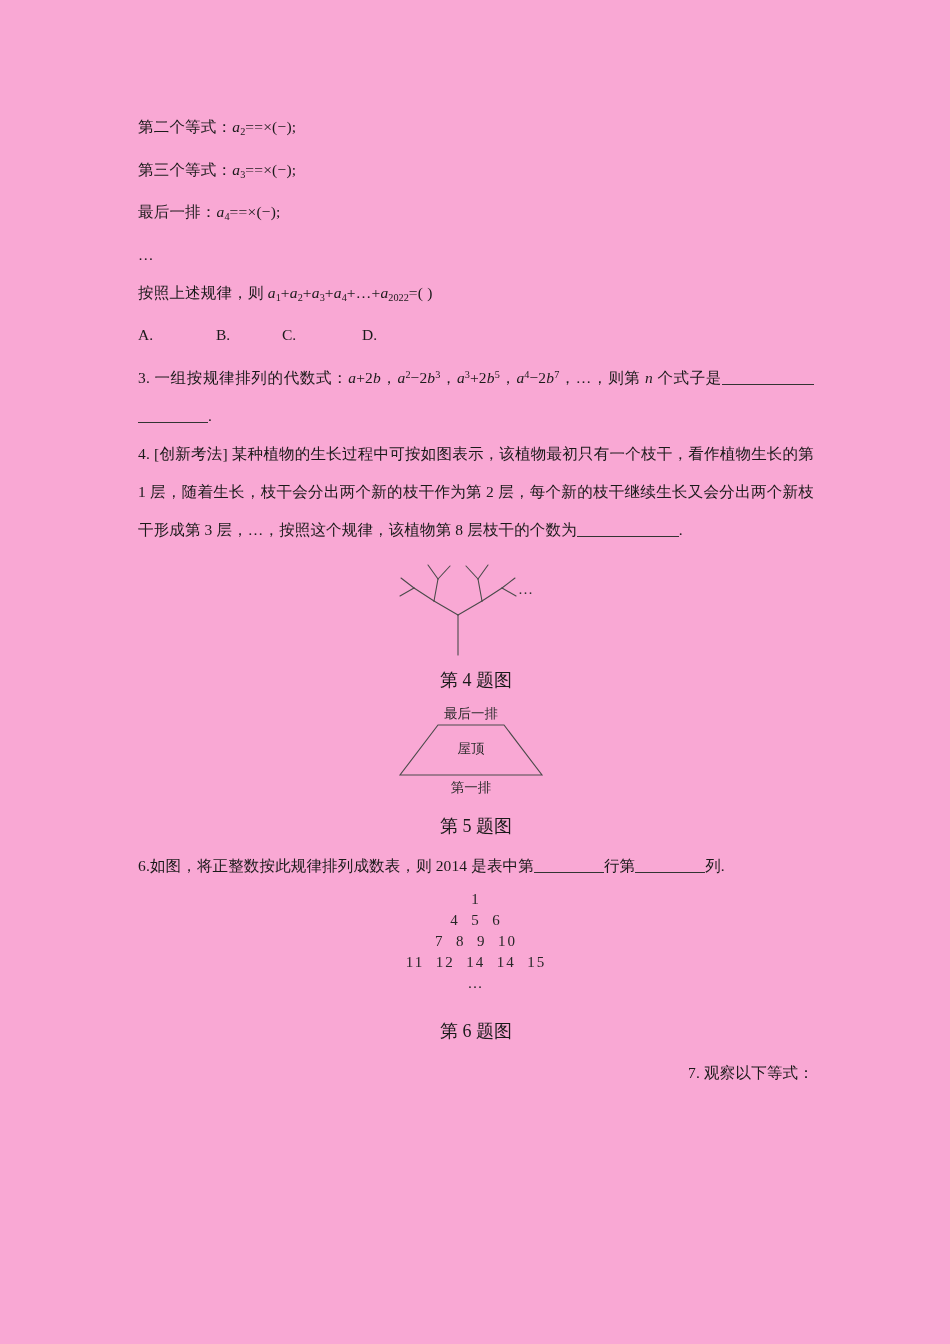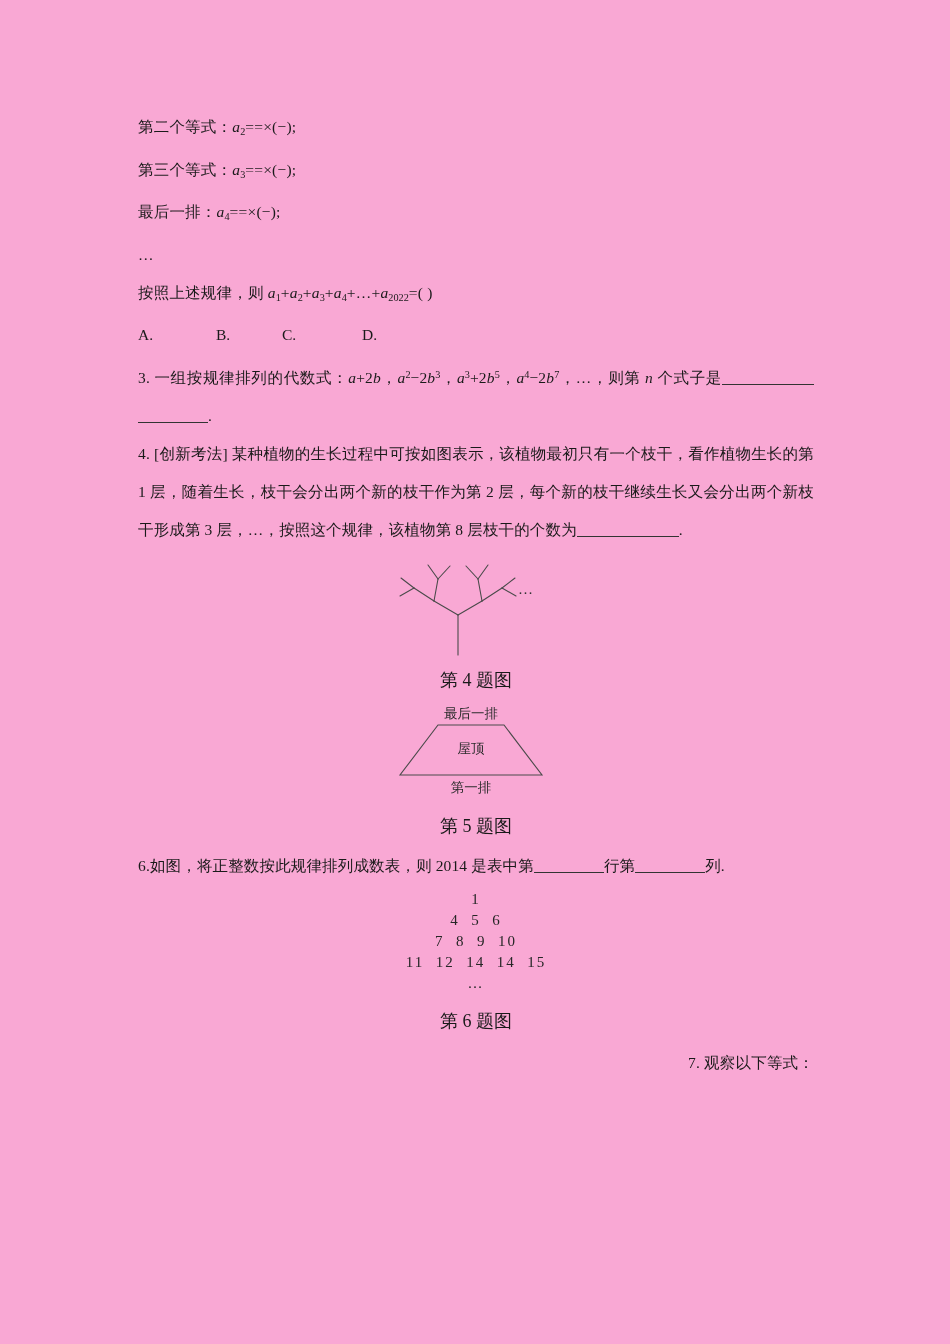--- a/index.html
+++ b/index.html
@@ -219,21 +219,21 @@
     </div>
 
     <div class="pyramid" style="margin-top:4px;">
       <div class="prow"><span>1</span></div>
       <div class="prow"><span>4</span>&nbsp; <span>5</span>&nbsp; <span>6</span></div>
       <div class="prow"><span>7</span>&nbsp; <span>8</span>&nbsp; <span>9</span>&nbsp; <span>10</span></div>
       <div class="prow"><span>11</span>&nbsp; <span>12</span>&nbsp; <span>14</span>&nbsp; <span>14</span>&nbsp; <span>15</span></div>
       <div class="prow dots-inline">…</div>
     </div>
 
-    <div class="fig-caption" style="margin-top:12px;">第 6 题图</div>
+    <div class="fig-caption" style="margin-top:22px;">第 6 题图</div>
 
     <div class="line" style="margin-top:8px;text-align:right;">
       <span>7.</span>
       <span>观察以下等式：</span>
     </div>
 
 
   </div>
 </div>
 

